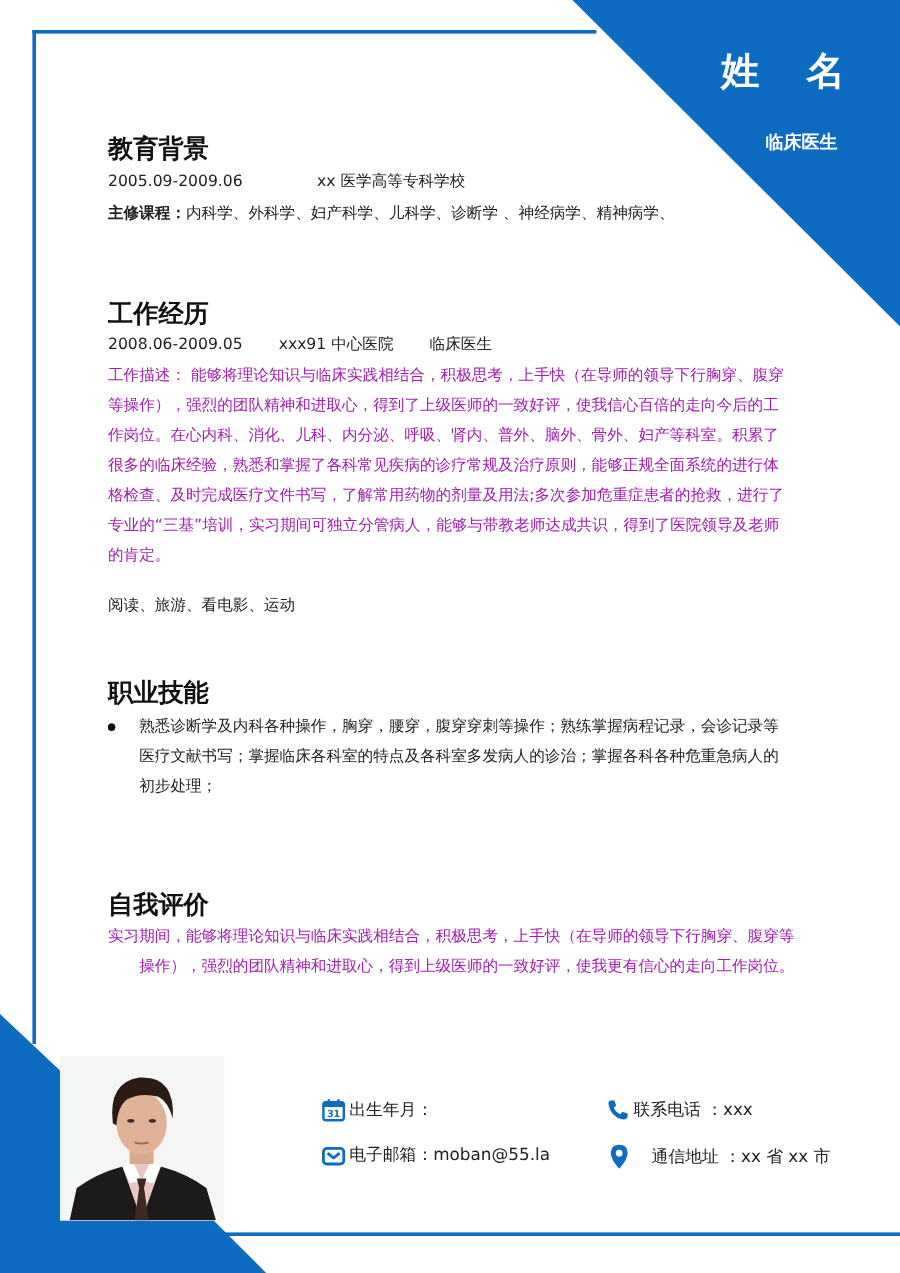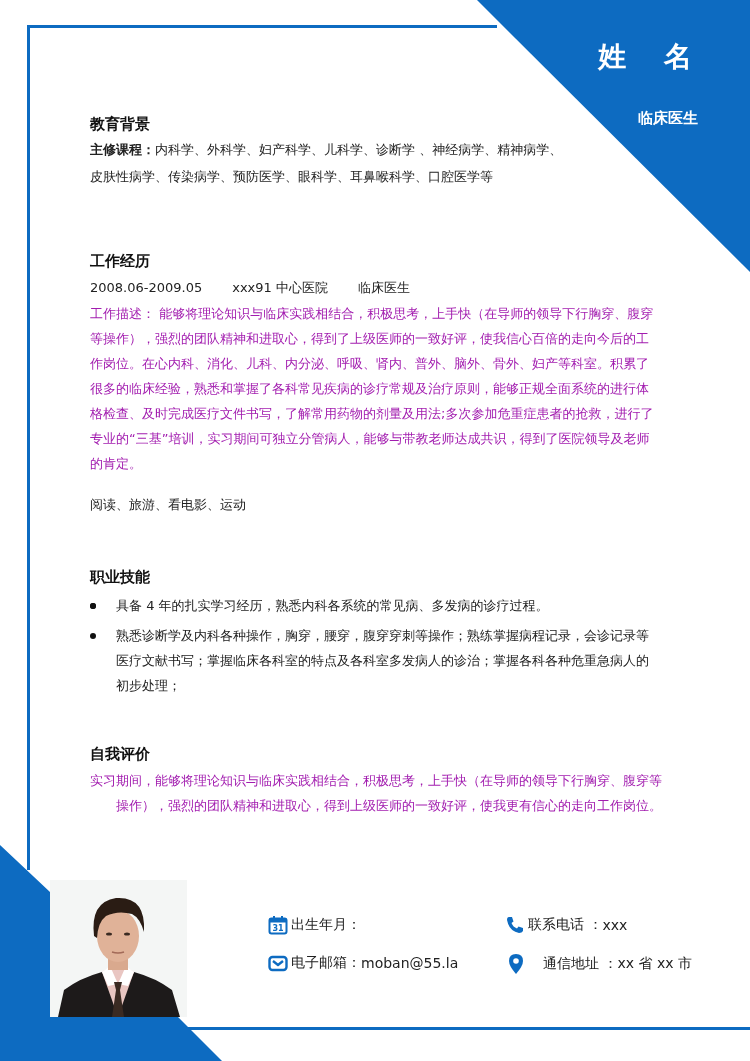--- a/index.html
+++ b/index.html
@@ -5,25 +5,25 @@
   * { margin: 0; padding: 0; box-sizing: border-box; }
   html, body { width: 750px; height: 1061px; background: #ffffff; overflow: hidden; }
   body { position: relative; font-family: "DejaVu Sans", "Liberation Sans", sans-serif; color: #1a1a1a; }
 
   .deco { position: absolute; }
   .frame-top { left: 27px; top: 25px; width: 470px; height: 3px; background: #0d6bc1; }
   .frame-left { left: 27px; top: 25px; width: 3px; height: 845px; background: #0d6bc1; }
   .frame-bottom { left: 185px; top: 1027px; width: 565px; height: 3px; background: #0d6bc1; }
   .tri-top { left: 0; top: 0; width: 750px; height: 1061px; pointer-events: none; }
 
-  .name { position: absolute; top: 38px; right: 44px; color: #ffffff; font-size: 28px; font-weight: bold; letter-spacing: 14px; text-align: center; }
+  .name { position: absolute; top: 38px; right: 32px; color: #ffffff; font-size: 32px; font-weight: bold; letter-spacing: 14px; text-align: center; }
   .job-title { position: absolute; top: 109px; right: 52px; color: #ffffff; font-size: 15px; font-weight: bold; }
 
   .section { position: absolute; left: 90px; width: 580px; }
-  .sec-title { font-size: 15px; font-weight: bold; color: #111; line-height: 24px; }
+  .sec-title { font-size: 21px; font-weight: bold; color: #111; line-height: 24px; }
   .line { font-size: 13px; line-height: 27px; color: #222; white-space: nowrap; }
   .para { font-size: 13px; line-height: 25px; color: #a21caf; }
   .gap { display: inline-block; }
   .bold { font-weight: bold; margin-top: 16px; }
 
   .skills { list-style: none; }
   .skills li { position: relative; padding-left: 28px; font-size: 13px; line-height: 26px; color: #222; margin-bottom: 4px; }
   .skills li .bullet { position: absolute; left: 2px; top: 10px; width: 6px; height: 6px; border-radius: 50%; background: #111; }
 
   .photo { position: absolute; left: 50px; top: 880px; width: 137px; height: 137px; background: #f5f7f6; overflow: hidden; }
@@ -41,43 +41,44 @@
 <svg class="deco tri-top" viewBox="0 0 750 1061" width="750" height="1061">
   <polygon points="477,0 750,0 750,272" fill="#0d6bc1"></polygon>
   <polygon points="0,845 50,892 50,1017 178,1017 222,1061 0,1061" fill="#0d6bc1"></polygon>
 </svg>
 
 <div class="name">姓 名</div>
 <div class="job-title">临床医生</div>
 
 <div class="section" style="top:112px;">
   <div class="sec-title">教育背景</div>
+  <div class="line" style="margin-top:2px;">
+    <span>2005.09-2009.06</span><span class="gap" style="width:62px;"></span><span>xx 医学高等专科学校</span>
+  </div>
   <div class="line">
     <span class="bold">主修课程：</span><span>内科学、外科学、妇产科学、儿科学、诊断学 、神经病学、精神病学、</span>
   </div>
-  <div class="line">皮肤性病学、传染病学、预防医学、眼科学、耳鼻喉科学、口腔医学等</div>
 </div>
 
 <div class="section" style="top:249px; width:570px;">
   <div class="sec-title">工作经历</div>
   <div class="line" style="margin-top:2px; line-height:26px;">
     <span>2008.06-2009.05</span><span class="gap" style="width:30px;"></span><span>xxx91 中心医院</span><span class="gap" style="width:30px;"></span><span>临床医生</span>
   </div>
   <div class="para">工作描述： 能够将理论知识与临床实践相结合，积极思考，上手快（在导师的领导下行胸穿、腹穿等操作），强烈的团队精神和进取心，得到了上级医师的一致好评，使我信心百倍的走向今后的工作岗位。在心内科、消化、儿科、内分泌、呼吸、肾内、普外、脑外、骨外、妇产等科室。积累了很多的临床经验，熟悉和掌握了各科常见疾病的诊疗常规及治疗原则，能够正规全面系统的进行体格检查、及时完成医疗文件书写，了解常用药物的剂量及用法;多次参加危重症患者的抢救，进行了专业的“三基”培训，实习期间可独立分管病人，能够与带教老师达成共识，得到了医院领导及老师的肯定。</div>
 </div>
 
 <div class="section" style="top:494px;">
   <div class="line" style="line-height:22px;">阅读、旅游、看电影、运动</div>
 </div>
 
 <div class="section" style="top:565px; left:88px; width:572px;">
   <div class="sec-title" style="margin-left:2px; margin-bottom:4px;">职业技能</div>
   <ul class="skills">
     <li><span class="bullet"></span></li>
-    <li><span class="bullet"></span><span>具备 4 年的扎实学习经历，熟悉内科各系统的常见病、多发病的诊疗过程。</span></li>
     <li style="line-height:25px;"><span class="bullet"></span><span>熟悉诊断学及内科各种操作，胸穿，腰穿，腹穿穿刺等操作；熟练掌握病程记录，会诊记录等医疗文献书写；掌握临床各科室的特点及各科室多发病人的诊治；掌握各科各种危重急病人的初步处理；</span></li>
   </ul>
 </div>
 
 <div class="section" style="top:742px; width:572px;">
   <div class="sec-title">自我评价</div>
   <div class="para" style="margin-top:2px;text-align:right;">实习期间，能够将理论知识与临床实践相结合，积极思考，上手快（在导师的领导下行胸穿、腹穿等操作），强烈的团队精神和进取心，得到上级医师的一致好评，使我更有信心的走向工作岗位。</div>
 </div>
 
 <div class="photo">

